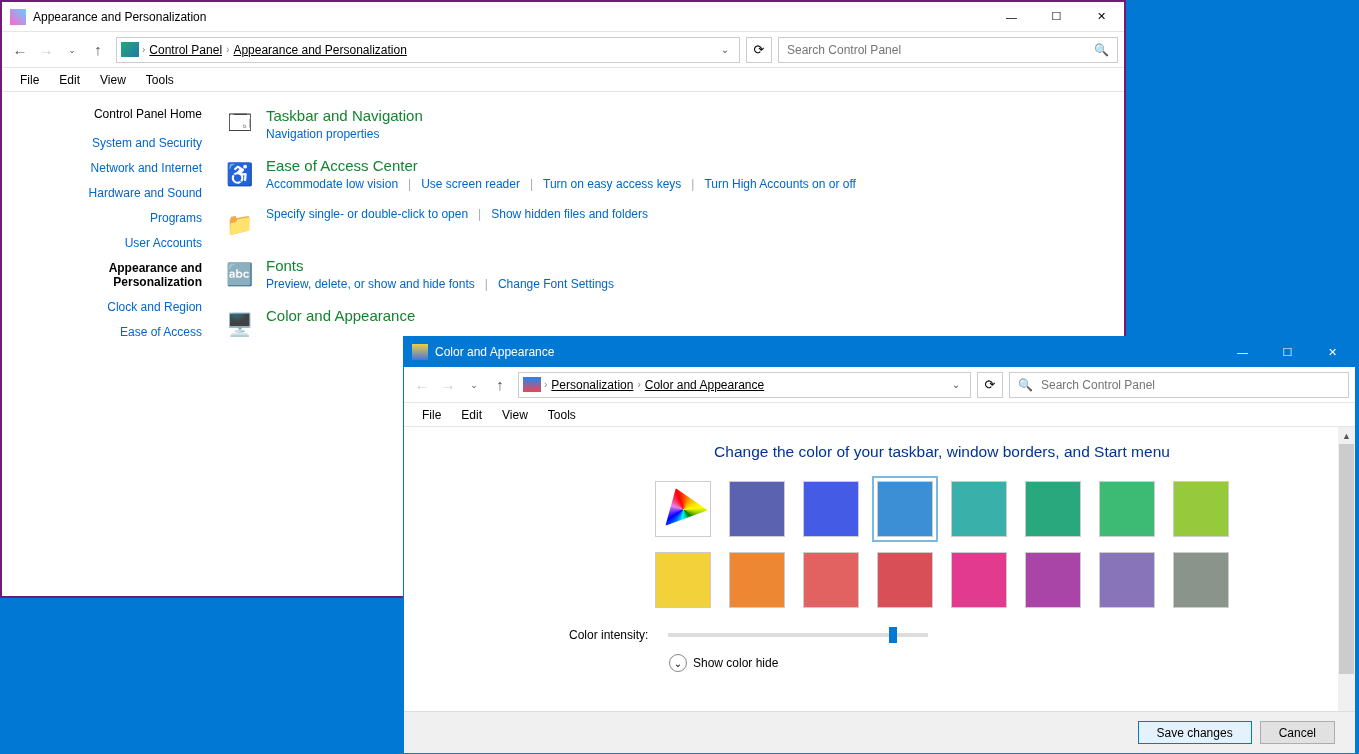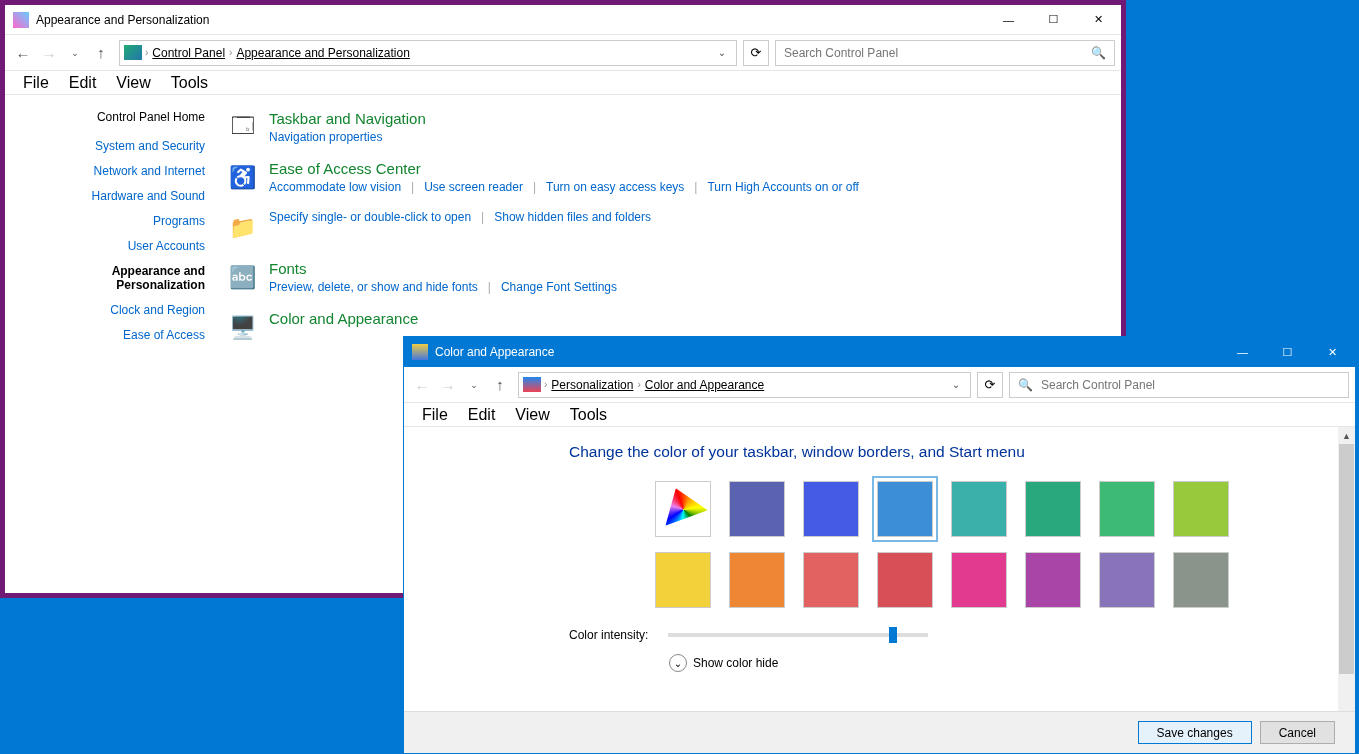--- a/index.html
+++ b/index.html
@@ -1,19 +1,19 @@
 <!DOCTYPE html>
 <html><head>
 <meta charset="utf-8">
 <style>
 * { box-sizing: border-box; margin: 0; padding: 0; font-family: "Segoe UI", Tahoma, sans-serif; }
 body { background: #0078d4; width: 1359px; height: 754px; position: relative; overflow: hidden; }
 
 
-.window { position: absolute; background: #fff; border: 5px solid #701a75; }
+.window { position: absolute; background: #fff; border: 2px solid #701a75; }
 .win-main { left: 0; top: 0; width: 1126px; height: 598px; }
 .titlebar { height: 30px; display: flex; align-items: center; padding-left: 8px; background: #fff; border-bottom: 1px solid #e5e5e5; }
 .titlebar-icon { width: 16px; height: 16px; margin-right: 7px; background: linear-gradient(45deg,#f6c,#6cf); }
 .titlebar-text { font-size: 12px; color: #000; flex: 1; }
 .win-controls { display: flex; }
 .win-btn { width: 45px; height: 30px; display: flex; align-items: center; justify-content: center; font-size: 11px; color: #000; cursor: default; }
 
 .navbar { height: 36px; display: flex; align-items: center; padding: 0 6px; background: #fff; border-bottom: 1px solid #e5e5e5; gap: 2px; }
 .nav-arrow { width: 24px; height: 24px; display: flex; align-items: center; justify-content: center; font-size: 15px; color: #555; }
 .nav-arrow.disabled { color: #ccc; }
@@ -21,21 +21,21 @@
 .addr-icon { width: 18px; height: 15px; background: linear-gradient(135deg,#2a7,#27a); margin-right: 3px; }
 .addr-seg { font-size: 12px; color: #000; padding: 0 4px; text-decoration: underline; }
 .addr-sep { color: #888; font-size: 10px; }
 .addr-drop { width: 20px; text-align: center; color: #555; font-size: 10px; margin-left: auto; }
 .refresh-btn { width: 26px; height: 26px; border: 1px solid #ccc; display: flex; align-items: center; justify-content: center; font-size: 13px; margin-right: 4px; }
 .search-box { width: 340px; height: 26px; border: 1px solid #ccc; display: flex; align-items: center; padding: 0 8px; }
 .search-box input { border: none; outline: none; flex: 1; font-size: 12px; color: #666; }
 .search-icon { font-size: 12px; color: #555; }
 
 .menubar { height: 24px; display: flex; align-items: center; padding: 0 8px; gap: 0; border-bottom: 1px solid #e5e5e5; }
-.menu-item { font-size: 16px; padding: 2px 10px; }
+.menu-item { font-size: 12px; padding: 2px 10px; }
 
 .content { display: flex; height: calc(100% - 90px); }
 .sidebar { width: 200px; padding: 15px 0 0 28px; }
 .side-link { font-size: 12px; color: #0066cc; margin-bottom: 11px; cursor: pointer; text-align: right; }
 .side-link.bold { font-weight: bold; color: #000; }
 .side-link.heading { color: #000; margin-bottom: 15px; }
 
 .main-area { flex: 1; padding: 15px 20px; }
 .cat-row { display: flex; margin-bottom: 14px; }
 .cat-icon { width: 36px; height: 36px; margin-right: 8px; flex-shrink: 0; display:flex; align-items:center; justify-content:center; font-size:22px; }
@@ -44,21 +44,21 @@
 .cat-links span { cursor: pointer; }
 .cat-links .divider { color: #aaa; margin: 0 10px; cursor: default; }
 
 
 .win-sub { left: 403px; top: 336px; width: 953px; height: 418px; border: 1px solid #0078d4; }
 .win-sub .titlebar { background: #0078d4; color: #fff; border-bottom: none; }
 .win-sub .titlebar-text { color: #fff; }
 .win-sub .win-btn { color: #fff; }
 
 .sub-content { padding: 16px 40px 0 165px; height: calc(100% - 132px); overflow: hidden; position: relative; }
-.sub-heading { font-size: 15.5px; color: #003399; margin-bottom: 20px; }
+.sub-heading { font-size: 15.5px; color: #003399; text-align: center; margin-bottom: 20px; }
 .swatch-grid { display: flex; flex-wrap: wrap; gap: 15px 18px; justify-content: center; max-width: 580px; margin: 0 auto 20px; }
 .swatch { width: 56px; height: 56px; border: 1px solid #ccc; cursor: pointer; position: relative; }
 .swatch.selected { outline: 2px solid #7ab8e6; outline-offset: 3px; background-clip: content-box; }
 .swatch.auto { background: #fff; display:flex; align-items:center; justify-content:center; }
 .swatch.auto::before { content:""; width:45px; height:45px; background: conic-gradient(red,orange,yellow,green,cyan,blue,violet,red); clip-path: polygon(50% 0, 100% 70%, 0 70%); transform: rotate(-20deg); }
 
 .intensity-row { display:flex; align-items:center; gap:20px; margin: 16px 0 12px; text-align: right; }
 .intensity-label { font-size:12px; }
 .slider { flex:0 0 260px; height:4px; background:#ddd; position:relative; }
 .slider-fill { position:absolute; left:0; top:0; height:100%; width:85%; background:#ddd; }

